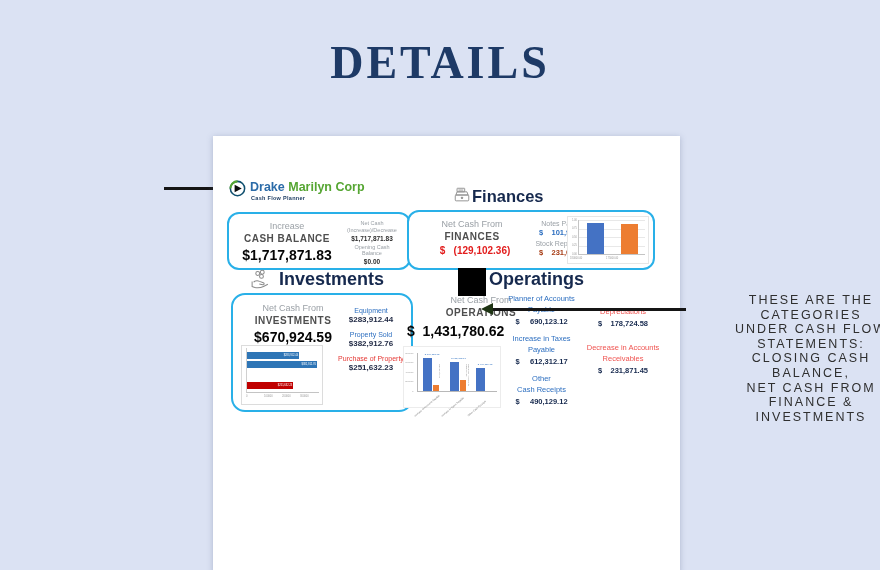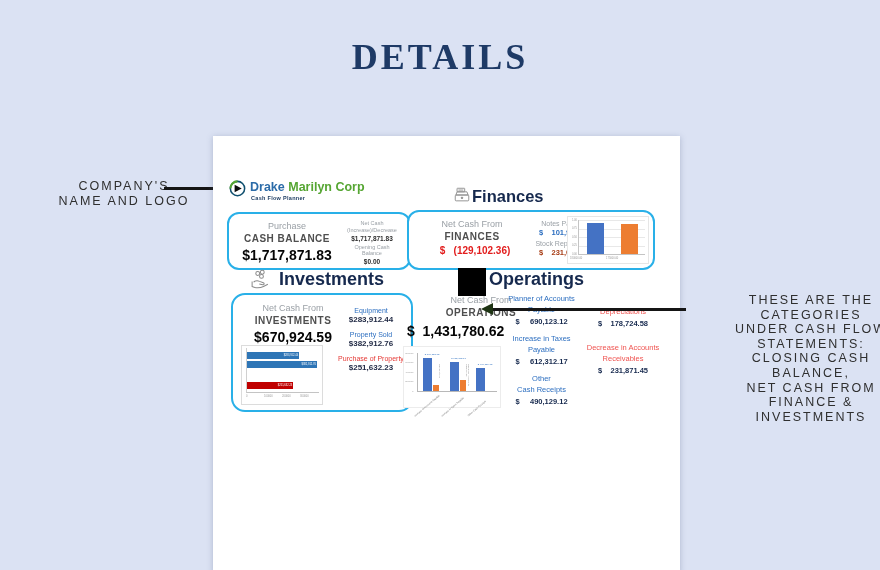--- a/index.html
+++ b/index.html
@@ -2,21 +2,21 @@
 <html><head>
 <meta charset="utf-8">
 <title>Details</title>
 <style>
   html,body{margin:0;padding:0;}
   #canvas{position:relative;width:880px;height:570px;background:#dbe2f3;overflow:hidden;
           font-family:"Liberation Sans",sans-serif;}
 
   
   .page-title{position:absolute;top:36px;left:0;width:100%;text-align:center;
-    font-family:"Liberation Serif",serif;font-weight:bold;font-size:36px;
+    font-family:"Liberation Serif",serif;font-weight:bold;font-size:46px;
     letter-spacing:3px;color:#1e3a66;}
 
   
   .ann{position:absolute;text-align:center;color:#2f2f2f;font-size:12.5px;
        letter-spacing:2px;line-height:14.6px;white-space:pre-line;}
   .ann-left{left:34px;top:179px;width:180px;}
   .ann-right{left:728px;top:274px;width:166px;margin-top:19px;}
   .conn-left{position:absolute;left:164px;top:187px;width:68px;height:2.5px;background:#151515;}
   .conn-right{position:absolute;left:492px;top:308px;width:194px;height:2.5px;background:#151515;}
   .arrow-head{position:absolute;left:481px;top:303px;width:0;height:0;
@@ -90,39 +90,37 @@
   .tick{position:absolute;color:#9a9a9a;}
   .bar{position:absolute;}
 </style>
 </head>
 <body>
 
 <div id="canvas">
 
   <div class="page-title">DETAILS</div>
 
-  <div class="ann ann-left">COMPANY'S
-NAME AND LOGO</div>
   <div class="conn-left"></div>
 
   <div class="card">
 
     <div class="logo">
       <svg viewBox="0 0 20 20" width="17" height="17">
         <circle cx="10" cy="10" r="8.4" fill="#ffffff" stroke="#0f4f6e" stroke-width="1.8"></circle>
         <path d="M10 1.6 A8.4 8.4 0 0 0 1.6 10" fill="none" stroke="#56a633" stroke-width="2.4"></path>
         <path d="M6.6 5.6 L15 10 L6.6 14.4 Z" fill="#0c0c0c"></path>
       </svg>
     </div>
     <div class="company-name"><span class="nm1">Drake</span><span class="nm2"> Marilyn Corp</span></div>
     <div class="tagline">Cash Flow Planner</div>
 
     <div class="box box-closing">
       <div class="cl-left">
-        <div class="lbl-gray">Purchase</div>
+        <div class="lbl-gray">Increase</div>
         <div class="lbl-main">CASH BALANCE</div>
         <div class="val-big">$1,717,871.83</div>
       </div>
       <div class="cl-right">
         <div class="lbl-tiny">Net Cash
 (Increase)/Decrease</div>
         <div class="val-tiny">$1,717,871.83</div>
         <div class="lbl-tiny">Opening Cash
 Balance</div>
         <div class="val-tiny">$0.00</div>

